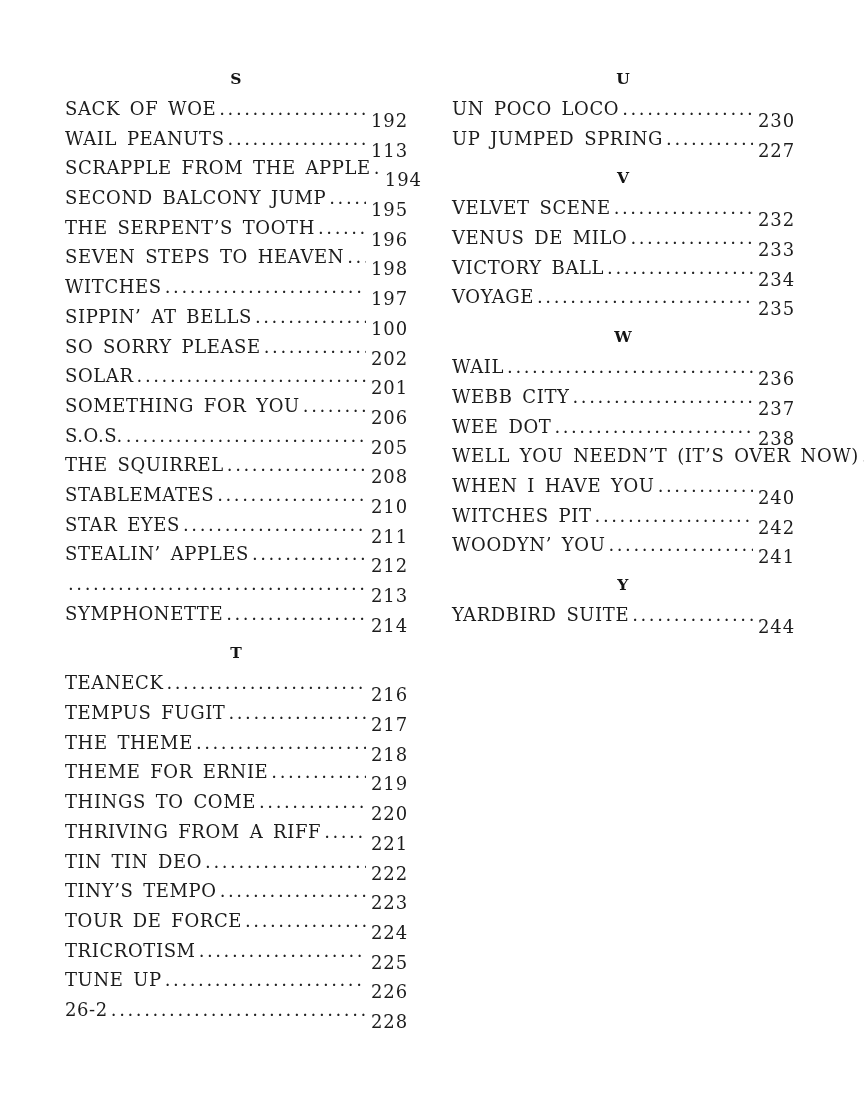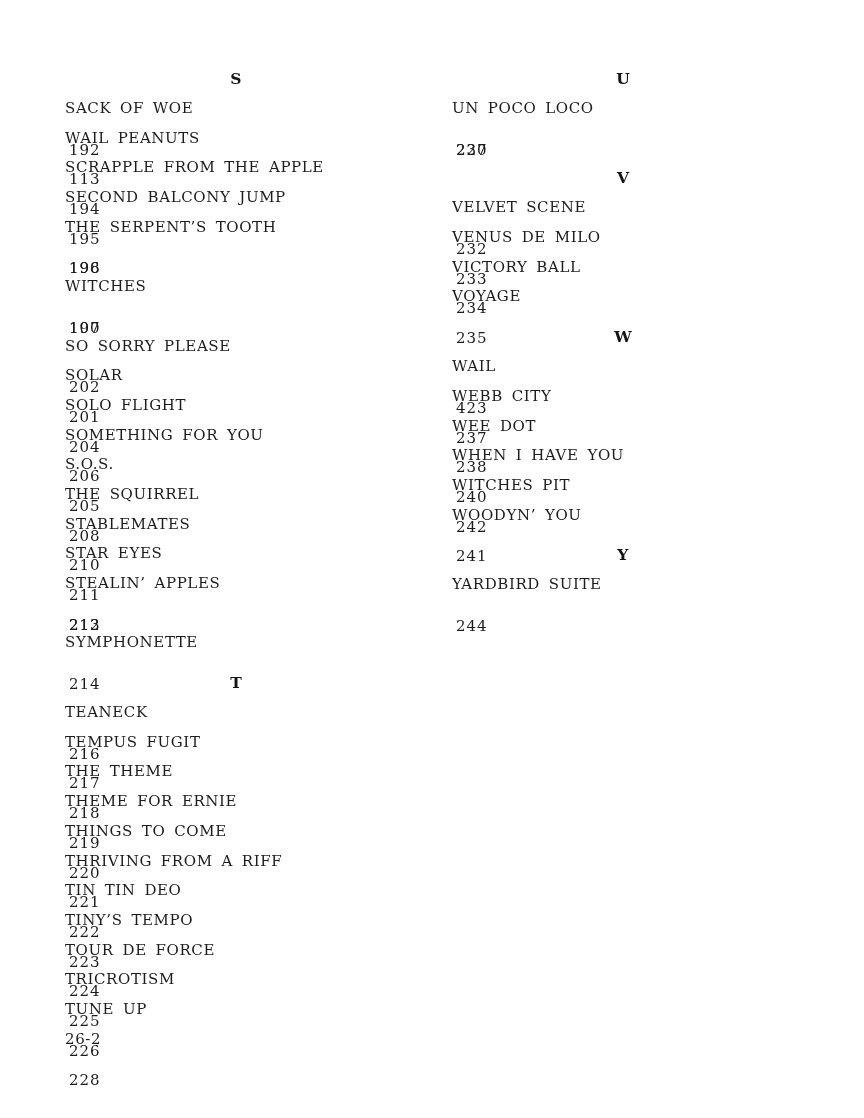--- a/index.html
+++ b/index.html
@@ -27,24 +27,23 @@
     font-weight: 700;
     text-align: center;
     font-size: 15.5px;
     line-height: 21px;
     margin: 14px 0 5px 0;
     letter-spacing: 1.2px;
     color: #141414;
   }
   .entry {
     display: flex;
-    font-size: 15px;
+    font-size: 18px;
     line-height: 29.7px;
     height: 29.7px;
-    flex-direction: column;
   }
   .title {
     flex: 0 0 auto;
     white-space: nowrap;
     letter-spacing: 0.6px;
     word-spacing: 3.5px;
   }
   .dots {
     flex: 1 1 0;
     min-width: 6px;
@@ -90,46 +89,43 @@
         <span class="title">SECOND BALCONY JUMP</span>
         <span class="dots"></span>
         <span class="page">195</span>
       </div>
       <div class="entry">
         <span class="title">THE SERPENT’S TOOTH</span>
         <span class="dots"></span>
         <span class="page">196</span>
       </div>
       <div class="entry">
+        <span class="title">SEVEN STEPS TO HEAVEN</span>
         <span class="dots"></span>
         <span class="page">198</span>
       </div>
       <div class="entry">
         <span class="title">WITCHES</span>
         <span class="dots"></span>
         <span class="page">197</span>
       </div>
       <div class="entry">
+        <span class="title">SIPPIN’ AT BELLS</span>
         <span class="dots"></span>
         <span class="page">100</span>
       </div>
       <div class="entry">
         <span class="title">SO SORRY PLEASE</span>
         <span class="dots"></span>
         <span class="page">202</span>
       </div>
       <div class="entry">
         <span class="title">SOLAR</span>
         <span class="dots"></span>
         <span class="page">201</span>
-      </div>
-      <div class="entry">
-        <span class="title">SOLO FLIGHT</span>
-        <span class="dots"></span>
-        <span class="page">204</span>
       </div>
       <div class="entry">
         <span class="title">SOMETHING FOR YOU</span>
         <span class="dots"></span>
         <span class="page">206</span>
       </div>
       <div class="entry">
         <span class="title">S.O.S.</span>
         <span class="dots"></span>
         <span class="page">205</span>
@@ -226,20 +222,21 @@
       </div>
     </div>
   <div class="col">
       <div class="letter">U</div>
       <div class="entry">
         <span class="title">UN POCO LOCO</span>
         <span class="dots"></span>
         <span class="page">230</span>
       </div>
       <div class="entry">
+        <span class="title">UP JUMPED SPRING</span>
         <span class="dots"></span>
         <span class="page">227</span>
       </div>
       <div class="letter">V</div>
       <div class="entry">
         <span class="title">VELVET SCENE</span>
         <span class="dots"></span>
         <span class="page">232</span>
       </div>
       <div class="entry">
@@ -254,31 +251,36 @@
       </div>
       <div class="entry">
         <span class="title">VOYAGE</span>
         <span class="dots"></span>
         <span class="page">235</span>
       </div>
       <div class="letter">W</div>
       <div class="entry">
         <span class="title">WAIL</span>
         <span class="dots"></span>
-        <span class="page">423</span>
+        <span class="page">236</span>
       </div>
       <div class="entry">
         <span class="title">WEBB CITY</span>
         <span class="dots"></span>
         <span class="page">237</span>
       </div>
       <div class="entry">
         <span class="title">WEE DOT</span>
         <span class="dots"></span>
         <span class="page">238</span>
+      </div>
+      <div class="entry">
+        <span class="title">WELL YOU NEEDN’T (IT’S OVER NOW)</span>
+        <span class="dots"></span>
+        <span class="page">239</span>
       </div>
       <div class="entry">
         <span class="title">WHEN I HAVE YOU</span>
         <span class="dots"></span>
         <span class="page">240</span>
       </div>
       <div class="entry">
         <span class="title">WITCHES PIT</span>
         <span class="dots"></span>
         <span class="page">242</span>

